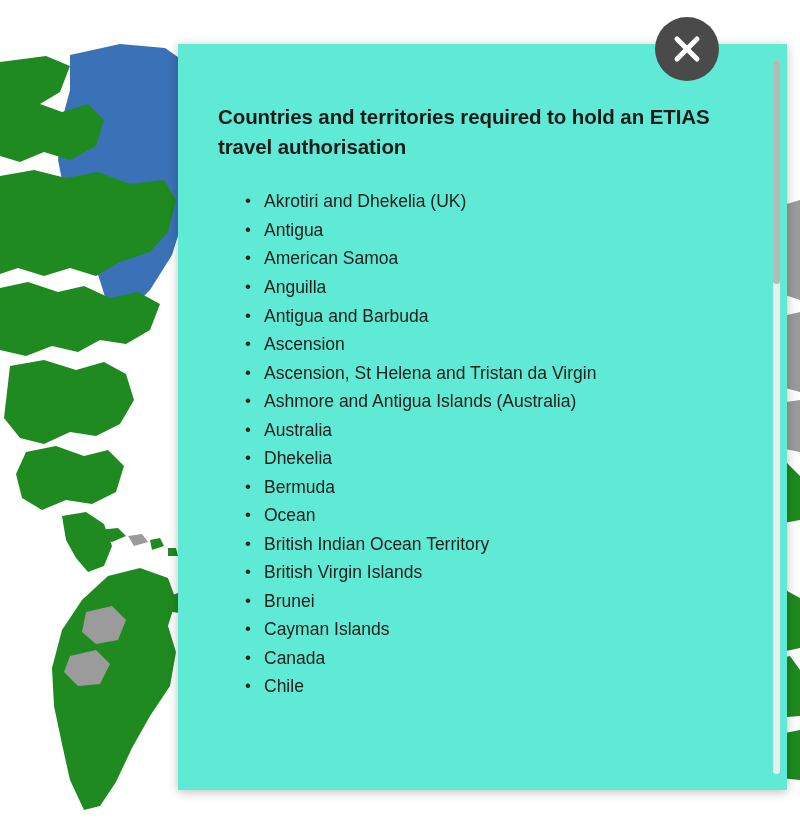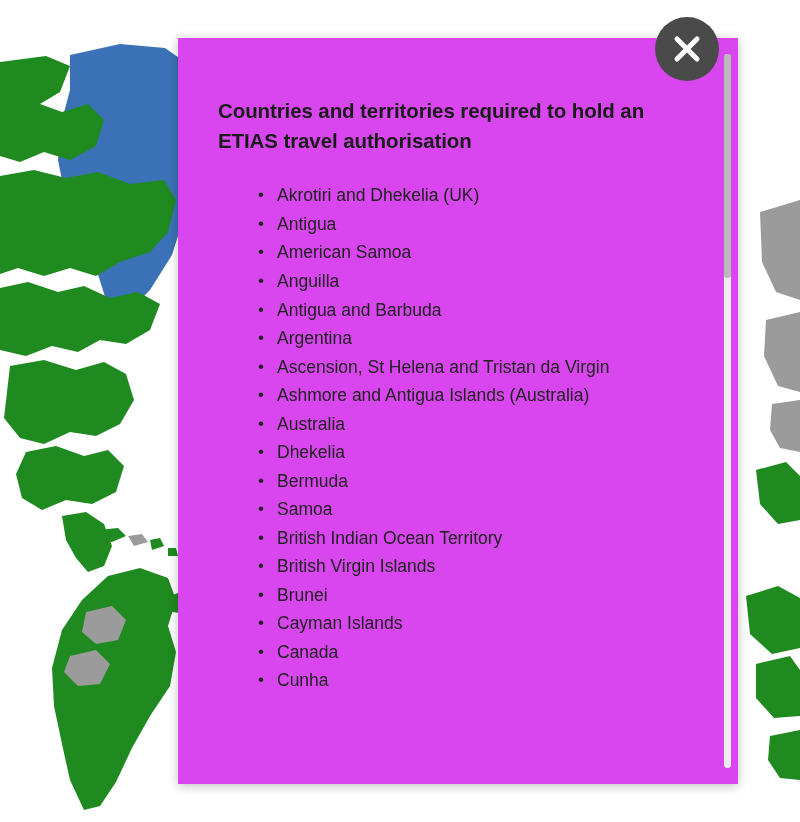--- a/index.html
+++ b/index.html
@@ -30,24 +30,24 @@
   .map svg {
     display: block;
     width: 800px;
     height: 822px;
   }
 
   
   .modal {
     position: absolute;
     left: 178px;
-    top: 38px;
-    width: 560px;
+    top: 44px;
+    width: 609px;
     height: 746px;
-    background: #d946ef;
+    background: #5eead4;
     box-shadow: 0 2px 10px rgba(0,0,0,0.25);
     overflow: hidden;
   }
   .modal-inner {
     position: absolute;
     left: 0;
     top: 0;
     right: 0;
     bottom: 0;
     padding: 58px 44px 20px 40px;
@@ -55,21 +55,21 @@
   }
   .modal-title {
     font-size: 20.5px;
     font-weight: bold;
     color: #1a1a1a;
     line-height: 1.45;
     margin: 0 0 26px 0;
     letter-spacing: -0.1px;
   }
   ul.country-list {
-    margin: 13px;
+    margin: 0;
     padding: 0 0 0 46px;
     list-style: none;
   }
   ul.country-list li {
     position: relative;
     font-size: 17.5px;
     color: #202020;
     line-height: 1.63;
     padding-left: 0;
   }
@@ -171,33 +171,33 @@
 
   <div class="modal">
     <div class="modal-inner">
       <h2 class="modal-title">Countries and territories required to hold an ETIAS travel authorisation</h2>
       <ul class="country-list">
         <li>Akrotiri and Dhekelia (UK)</li>
         <li>Antigua</li>
         <li>American Samoa</li>
         <li>Anguilla</li>
         <li>Antigua and Barbuda</li>
-        <li>Argentina</li>
+        <li>Ascension</li>
         <li>Ascension, St Helena and Tristan da Virgin</li>
         <li>Ashmore and Antigua Islands (Australia)</li>
         <li>Australia</li>
         <li>Dhekelia</li>
         <li>Bermuda</li>
-        <li>Samoa</li>
+        <li>Ocean</li>
         <li>British Indian Ocean Territory</li>
         <li>British Virgin Islands</li>
         <li>Brunei</li>
         <li>Cayman Islands</li>
         <li>Canada</li>
-        <li>Cunha</li>
+        <li>Chile</li>
       </ul>
     </div>
 
     <div class="modal-scrollbar">
       <div class="thumb"></div>
     </div>
   </div>
 
   <button class="close-button">
     <svg width="30" height="30" viewBox="0 0 30 30">

